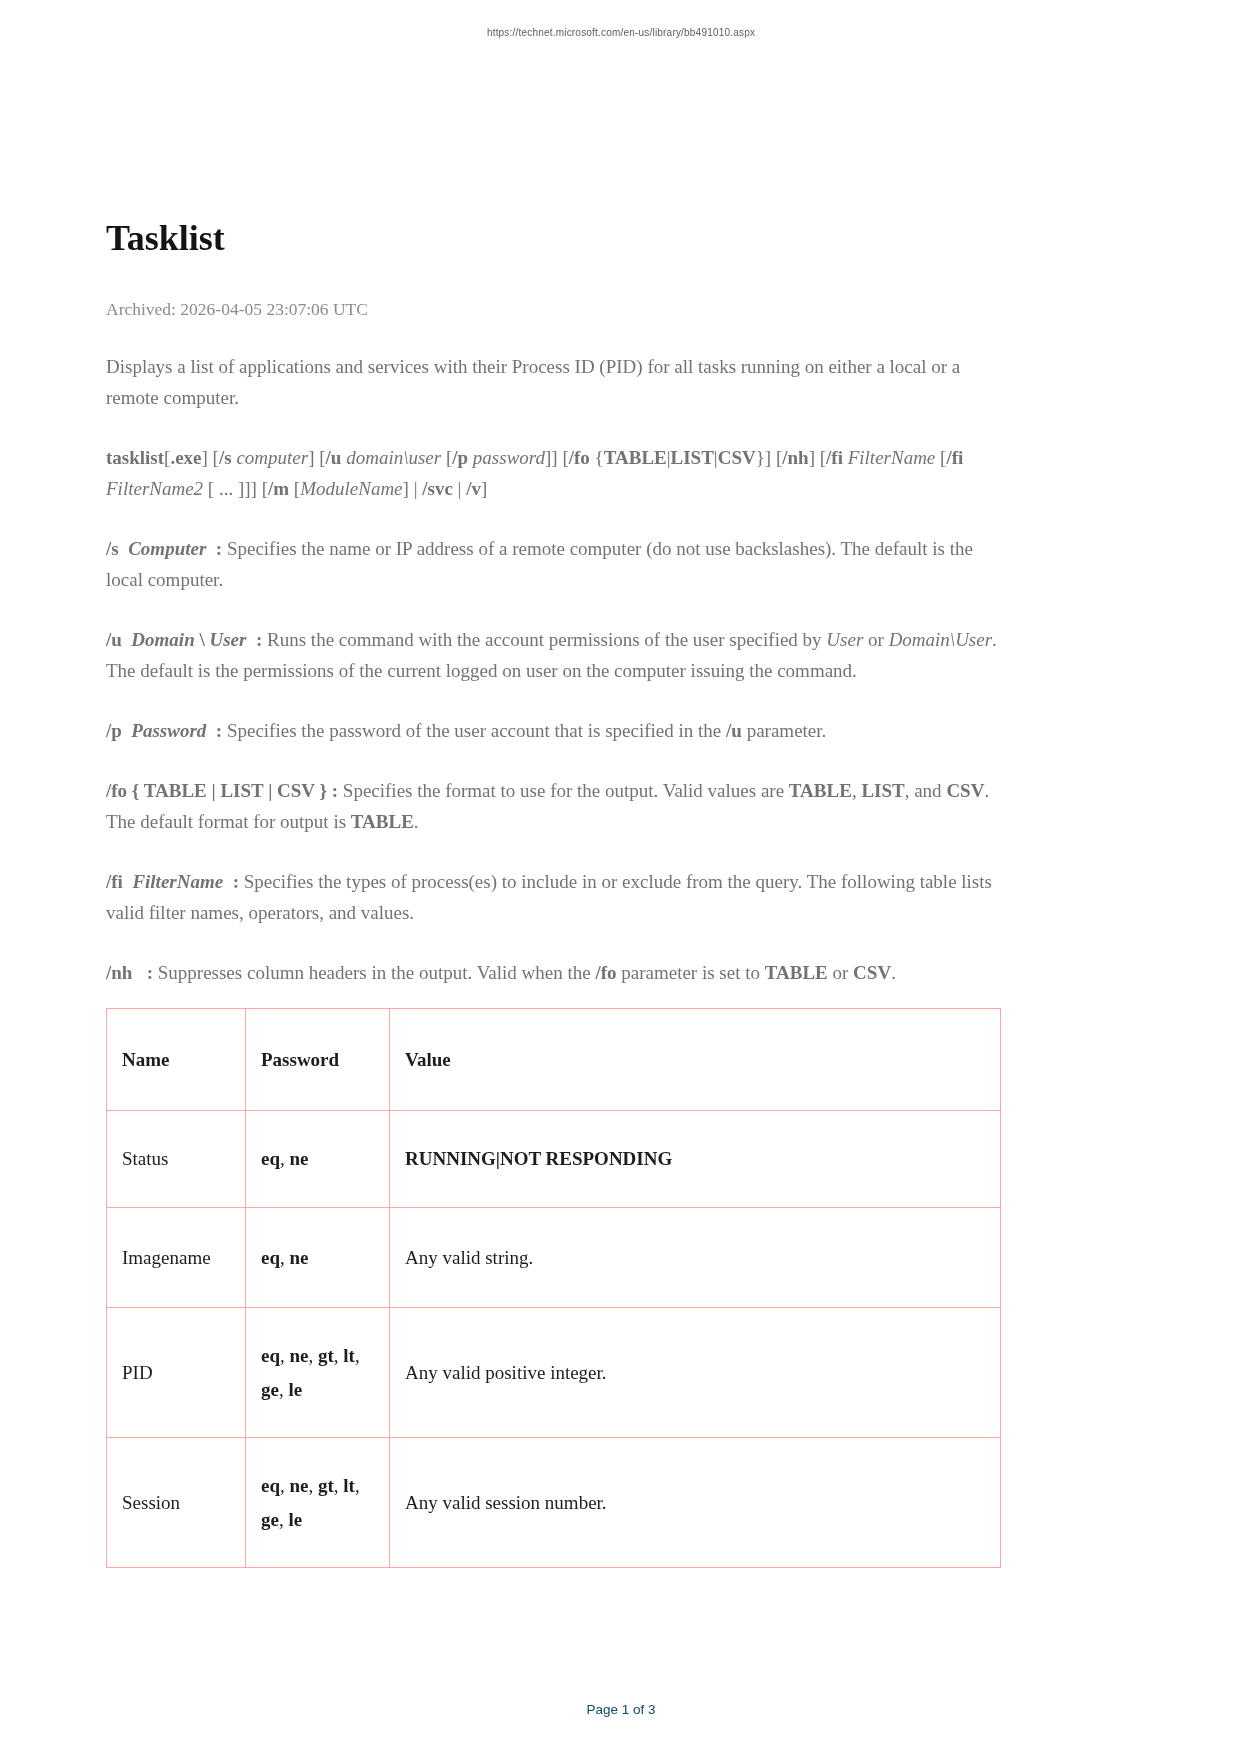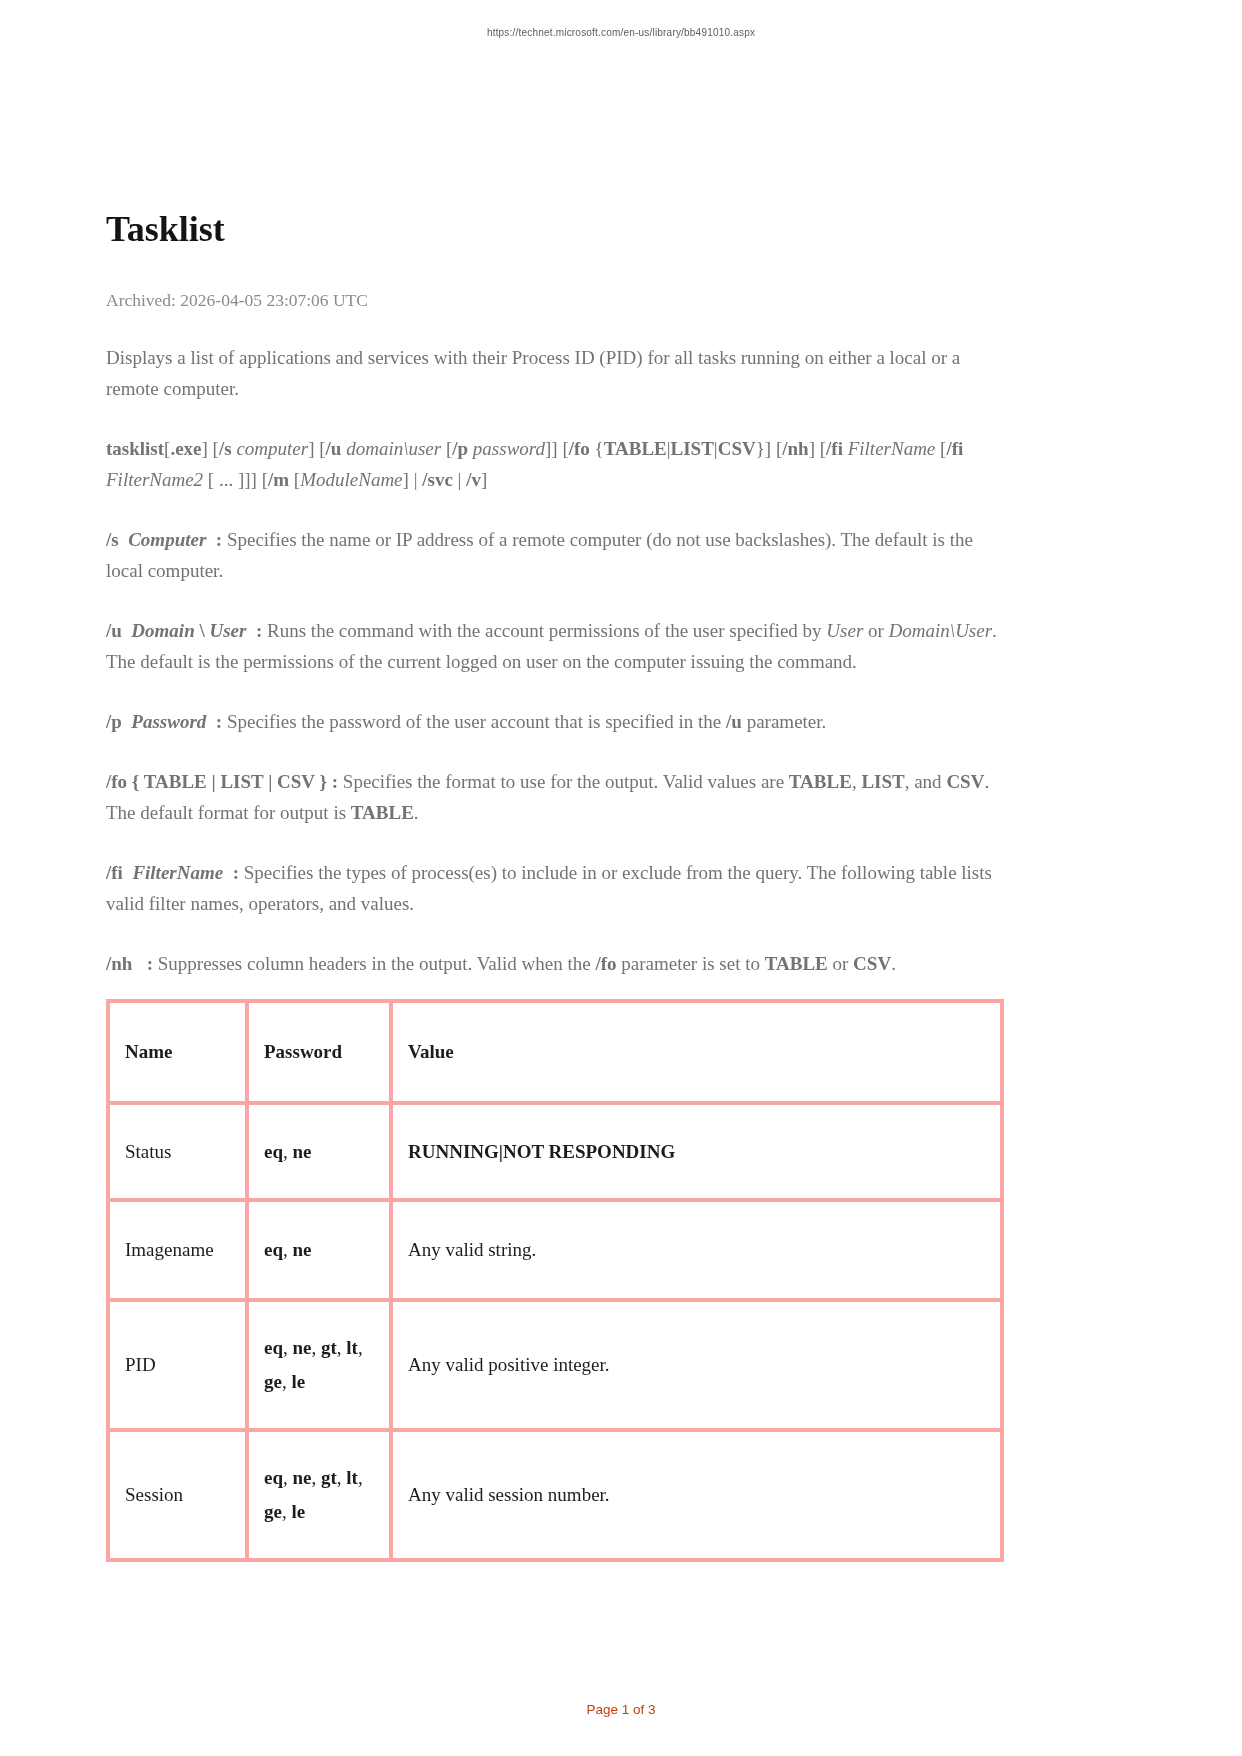--- a/index.html
+++ b/index.html
@@ -22,21 +22,21 @@
     width: 1242px;
     text-align: center;
     font-family: "Liberation Sans", sans-serif;
     font-size: 10px;
     color: #5d5d5d;
     letter-spacing: 0.2px;
   }
   .content {
     position: absolute;
     left: 106px;
-    top: 3px;
+    top: 12px;
     width: 894px;
   }
   h1.doc-title {
     margin: 205px 0 0 0;
     font-size: 36px;
     line-height: 43px;
     font-weight: bold;
     color: #141414;
   }
   p.archived {
@@ -56,21 +56,21 @@
   .s-i  { font-style: italic; }
   .s-bi { font-weight: bold; font-style: italic; }
   table.filter-table {
     margin-top: 20px;
     border-collapse: collapse;
     width: 894px;
     table-layout: fixed;
   }
   table.filter-table th,
   table.filter-table td {
-    border: 4px solid #fca5a5;
+    border: 1px solid #fca5a5;
     vertical-align: middle;
     text-align: left;
     padding: 0 10px 0 15px;
     font-size: 19px;
     line-height: 34px;
     font-weight: normal;
   }
   table.filter-table th { font-weight: bold; }
   td.cell-name { font-weight: bold; }
   tr.r-head { height: 102px; }
@@ -79,21 +79,21 @@
   tr.r-2 { height: 130px; }
   tr.r-3 { height: 130px; }
   .print-footer {
     position: absolute;
     top: 1702px;
     left: 0;
     width: 1242px;
     text-align: center;
     font-family: "Liberation Sans", sans-serif;
     font-size: 13.5px;
-    color: #c2410c;
+    color: #0c4a6e;
   }
 </style>
 </head>
 <body>
 
 <div class="print-header">https://technet.microsoft.com/en-us/library/bb491010.aspx</div>
 
 <div class="content">
   <h1 class="doc-title">Tasklist</h1>
   <p class="archived">Archived: 2026-04-05 23:07:06 UTC</p>

